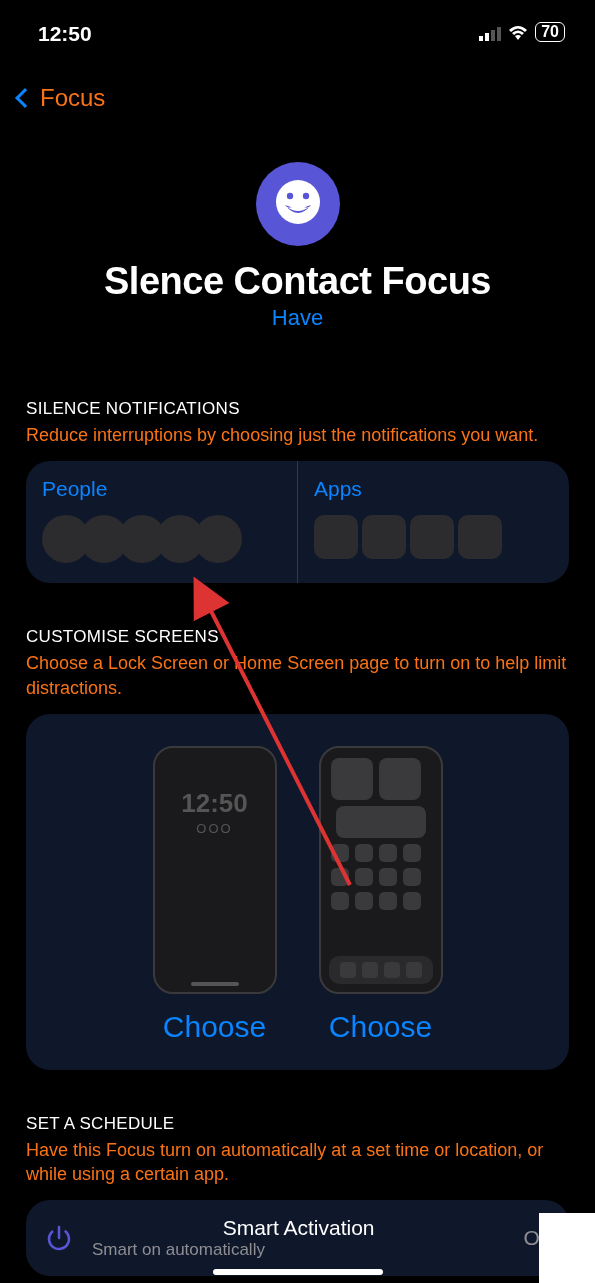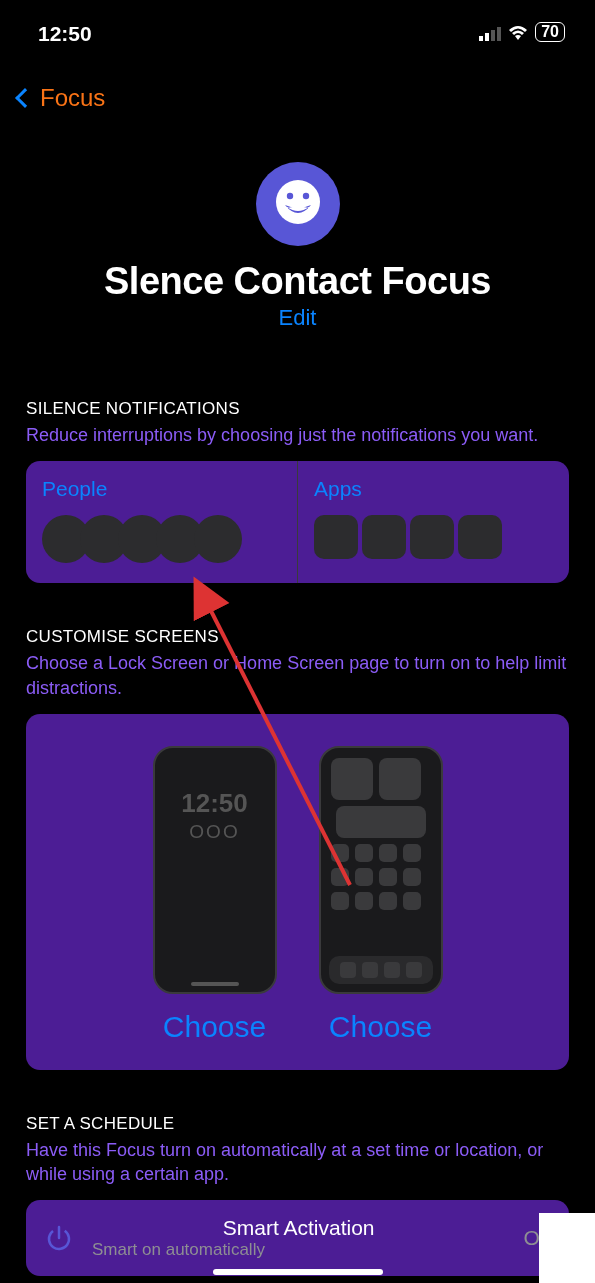--- a/index.html
+++ b/index.html
@@ -84,28 +84,28 @@
   }
   .section.tight { margin-top: 44px; }
   .section-header {
     text-transform: uppercase;
     font-size: 17px;
     font-weight: 400;
     color: #fff;
     letter-spacing: 0.3px;
   }
   .section-desc {
-    color: #8b5cf6;
+    color: #f97316;
     font-size: 18px;
     line-height: 1.35;
     margin-top: 4px;
   }
   .card {
-    background: #4c1d95;
-    border-radius: 14px;
+    background: #0f172a;
+    border-radius: 24px;
     margin-top: 14px;
   }
   .split-card {
     display:flex;
   }
   .split-card .half {
     flex:1;
     padding: 16px 16px 20px;
   }
   .split-card .half:first-child {
@@ -151,21 +151,21 @@
   }
   .phone-lock .time {
     color:#555;
     font-size: 26px;
     font-weight: 600;
     text-align:center;
     margin-top: 40px;
   }
   .phone-lock .dots {
     color:#555;
-    font-size:19px;
+    font-size:13px;
     letter-spacing:2px;
     text-align:center;
     margin-top: 2px;
   }
   .phone-lock .home-ind {
     position:absolute;
     bottom:6px; left:50%;
     transform:translateX(-50%);
     width:48px; height:4px;
     background:#555;
@@ -263,21 +263,21 @@
       <svg width="46" height="46" viewBox="0 0 46 46">
         <circle cx="23" cy="23" r="22" fill="#fff"></circle>
         <circle cx="15" cy="17" r="3.2" fill="#5856d6"></circle>
         <circle cx="31" cy="17" r="3.2" fill="#5856d6"></circle>
         <path d="M10 26 Q23 42 36 26 Q23 32 10 26 Z" fill="#5856d6"></path>
         <path d="M12 28 Q23 36 34 28 L34 29 Q23 26 12 29 Z" fill="#fff"></path>
       </svg>
     </span>
   </div>
   <div class="title-text">Slence Contact Focus</div>
-  <div class="edit-link">Edit</div>
+  <div class="edit-link">Have</div>
 </div>
 
 <div class="section">
   <div class="section-header">SILENCE NOTIFICATIONS</div>
   <div class="section-desc">Reduce interruptions by choosing just the notifications you want.</div>
   <div class="card split-card">
     <div class="half">
       <div class="half-title">People</div>
       <div class="avatars">
         <div class="dot"></div>

